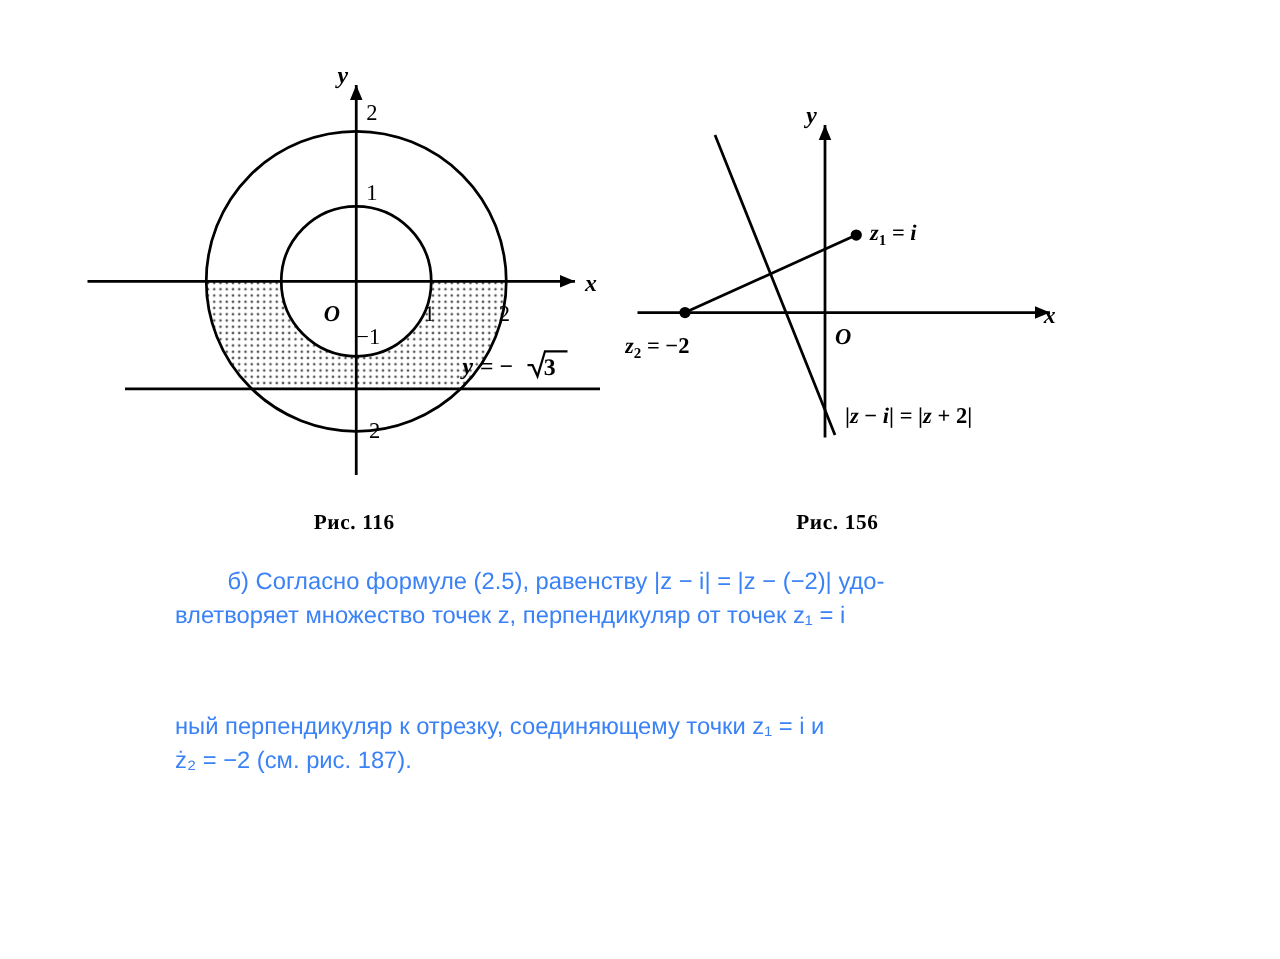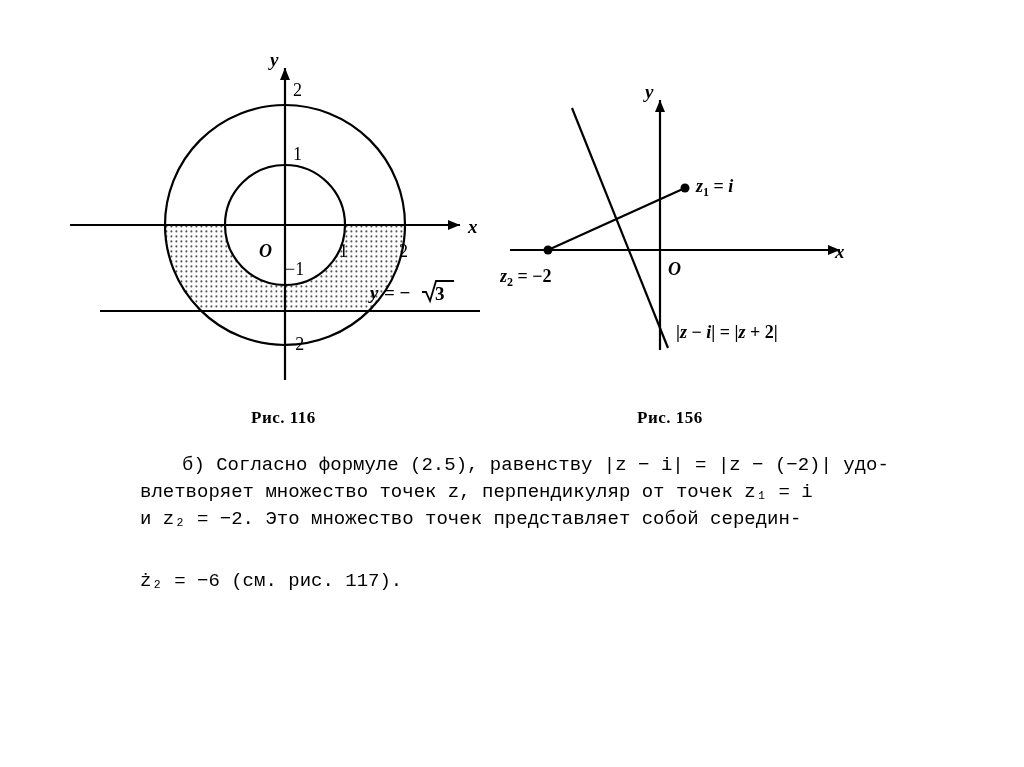--- a/index.html
+++ b/index.html
@@ -37,24 +37,24 @@
     font-weight: bold;
     letter-spacing: 0.5px;
     margin-left: 19px;
   }
   #cap116 { left: 232px; top: 408px; }
   #cap117 { left: 618px; top: 408px; }
 
   
   .para {
     position: absolute;
-    font-family: Liberation Mono, monospace;
+    font-family: Liberation Sans, sans-serif;
     font-size: 19px;
     line-height: 27px;
-    color: #000000;
+    color: #3b82f6;
   }
   #para-a { left: 140px; top: 452px; width: 760px; }
   #para-b { left: 140px; top: 568px; width: 760px; }
   .indent { display: inline-block; width: 42px; }
 
   
 </style>
 </head>
 <body>
 
@@ -146,20 +146,20 @@
   </div>
 
   <div class="fig-caption" id="cap116">Рис. 116</div>
   <div class="fig-caption" id="cap117">Рис. 156</div>
 
   <div class="para" id="para-a">
     <div>
       <span class="indent"></span><span>б) Согласно формуле (2.5), равенству |z − i| = |z − (−2)| удо-</span>
     </div>
     <div>влетворяет множество точек z, перпендикуляр от точек z₁ = i</div>
-    <div>и z₂ = −2. Это множество точек представляет собой середин-</div>
   </div>
 
   <div class="para" id="para-b">
-    <div>ż₂ = −6 (см. рис. 117).</div>
+    <div>ный перпендикуляр к отрезку, соединяющему точки z₁ = i и</div>
+    <div>ż₂ = −2 (см. рис. 187).</div>
   </div>
 
 </div>
 
 </body></html>

